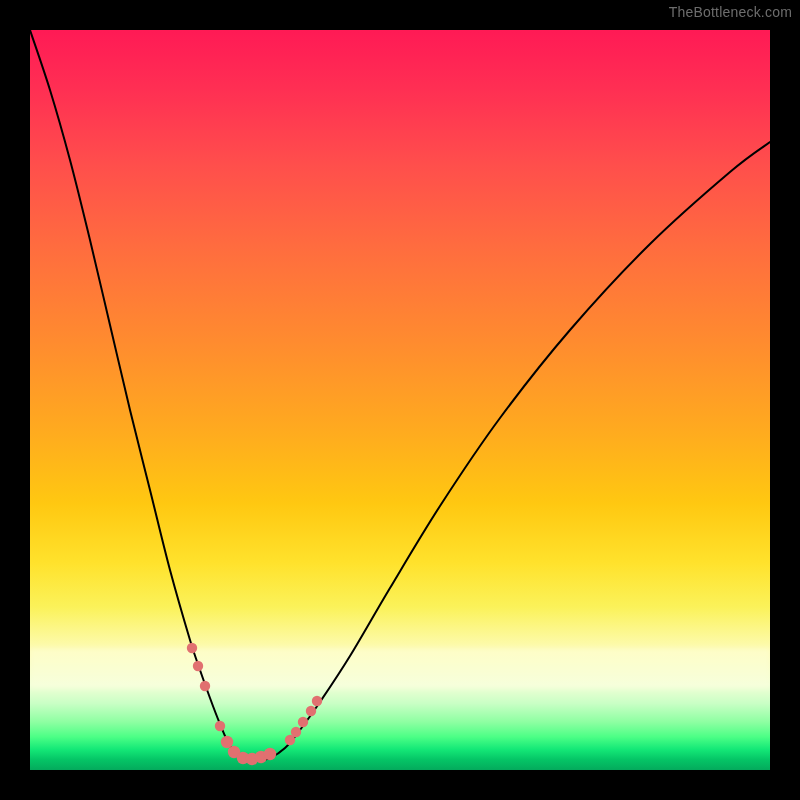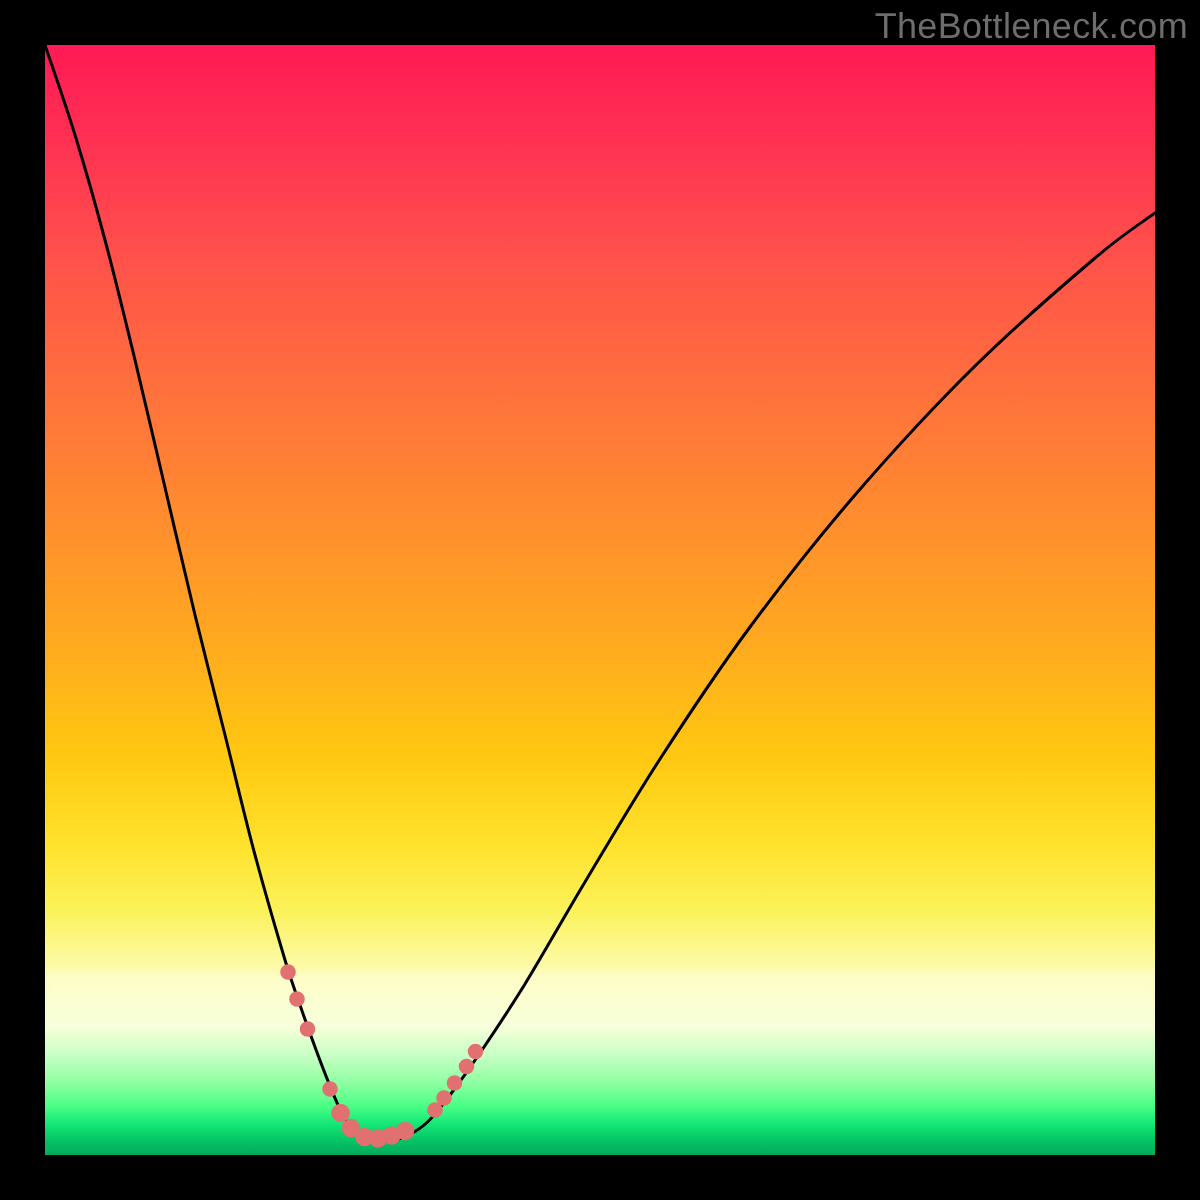--- a/index.html
+++ b/index.html
@@ -58,21 +58,21 @@
     inset: 0;
     width: 100%;
     height: 100%;
     overflow: visible;
   }
   .watermark {
     position: absolute;
     top: 4px;
     right: 8px;
     color: #6d6d6d;
-    font-size: 24px;
+    font-size: 14px;
     letter-spacing: 0.2px;
   }
 </style>
 </head>
 <body>
 
 <div class="watermark">TheBottleneck.com</div>
 
 <div class="frame">
   <div class="gradient"></div>

